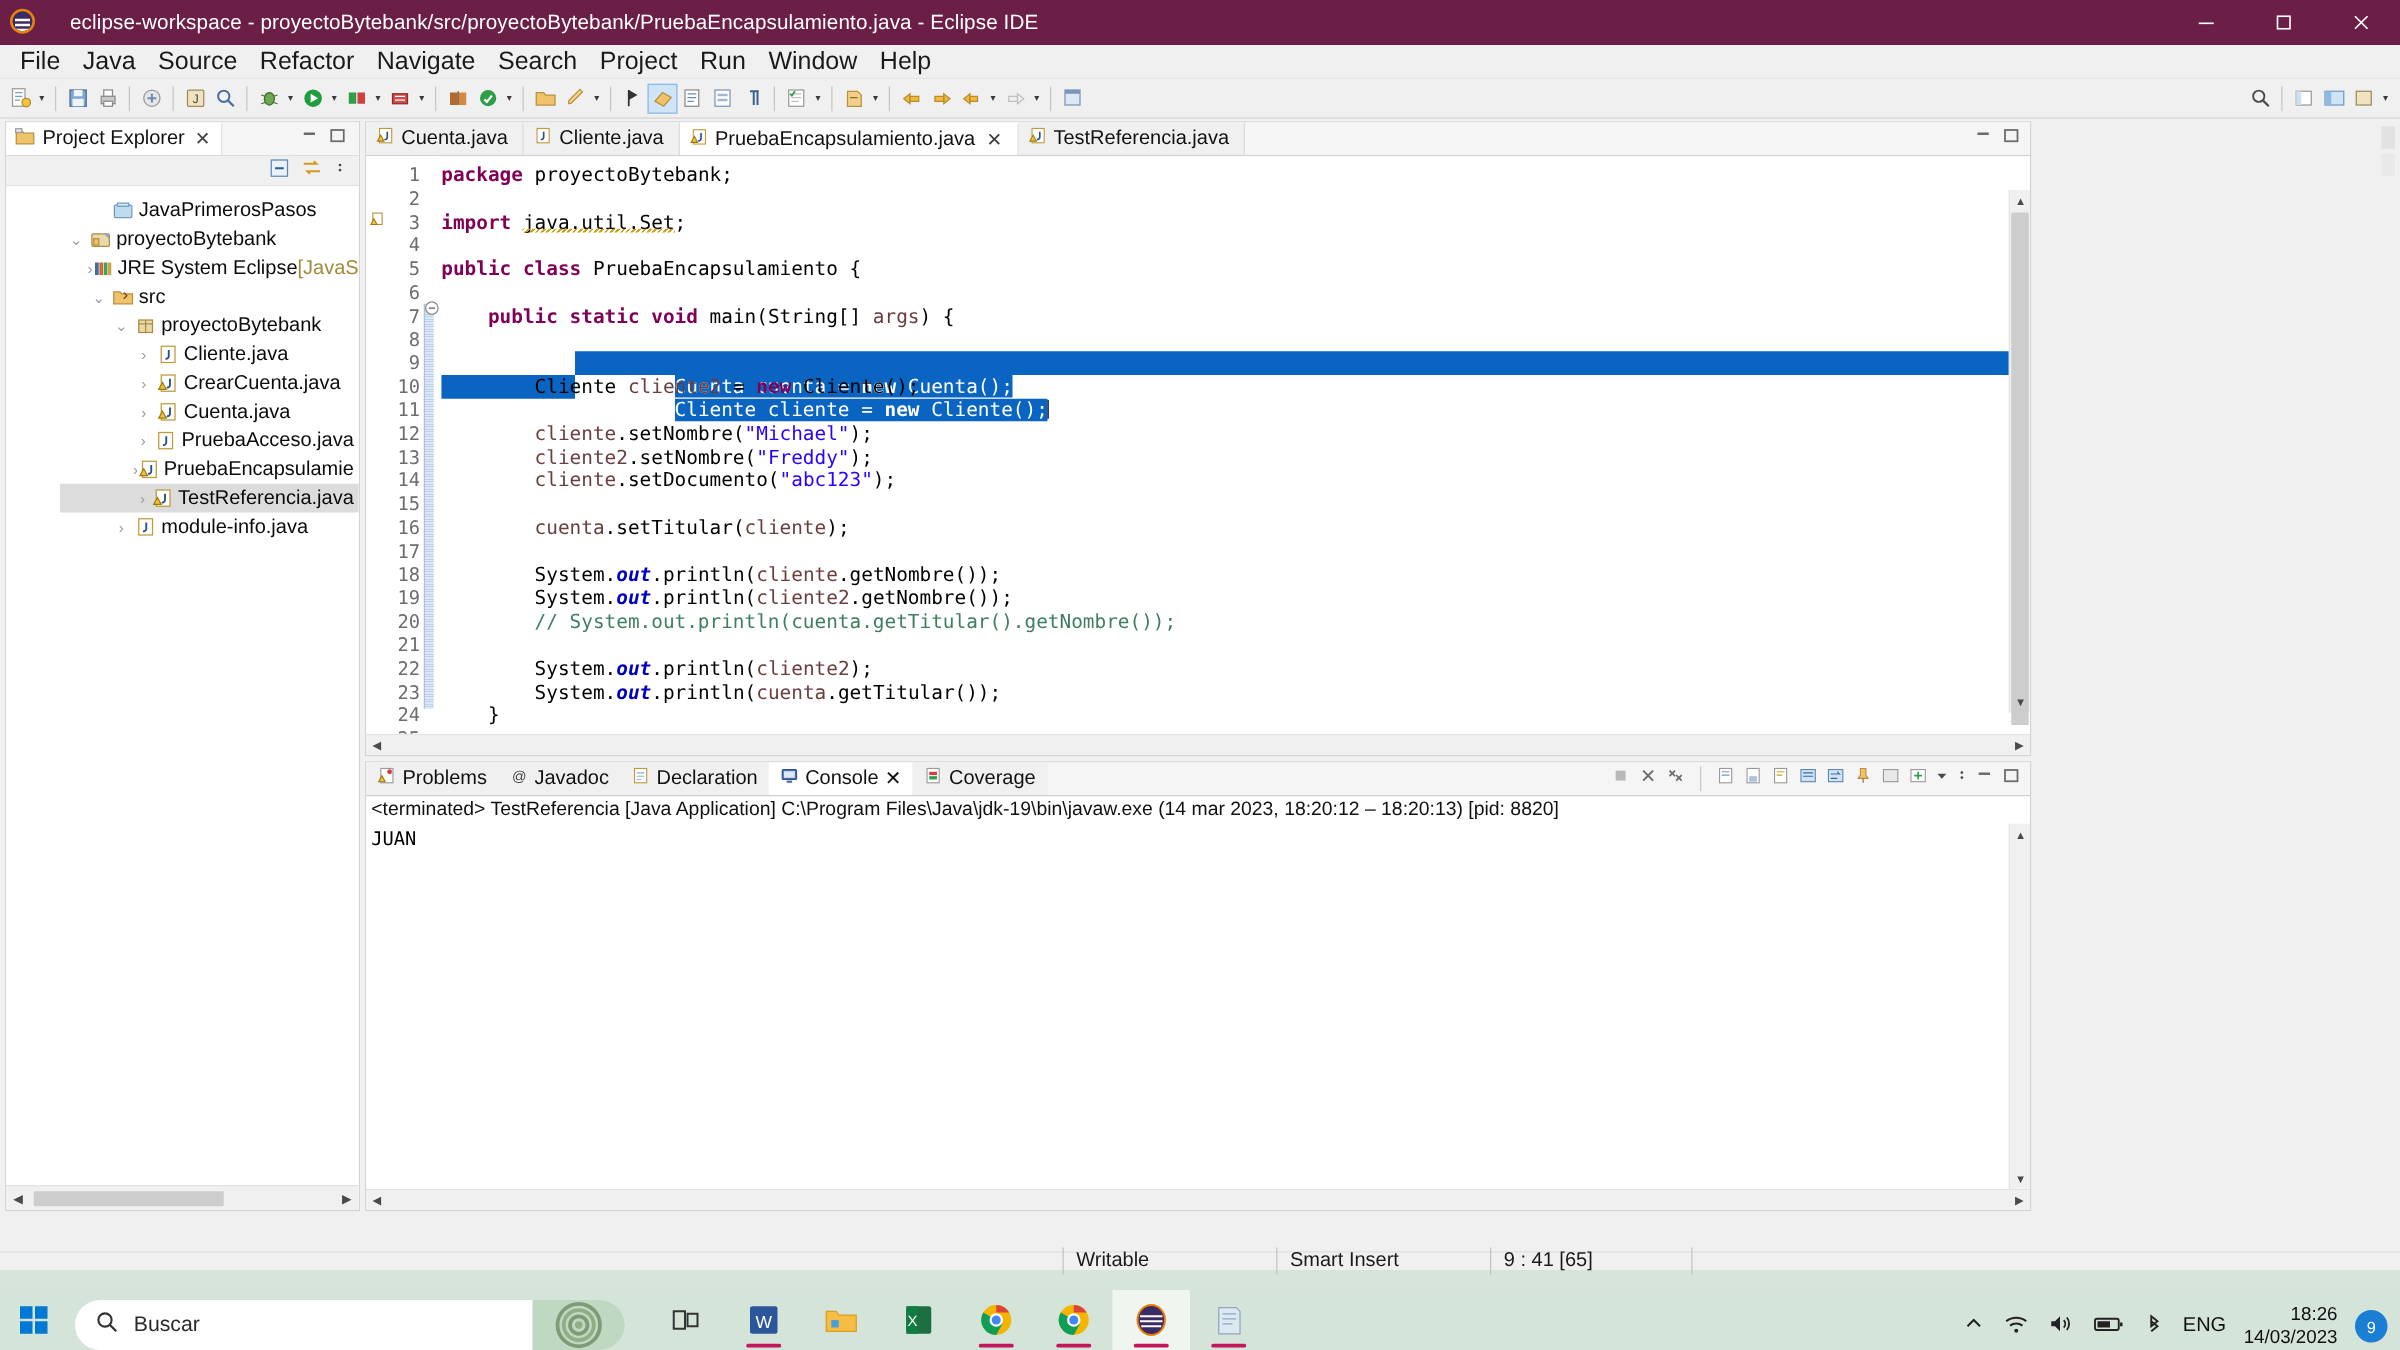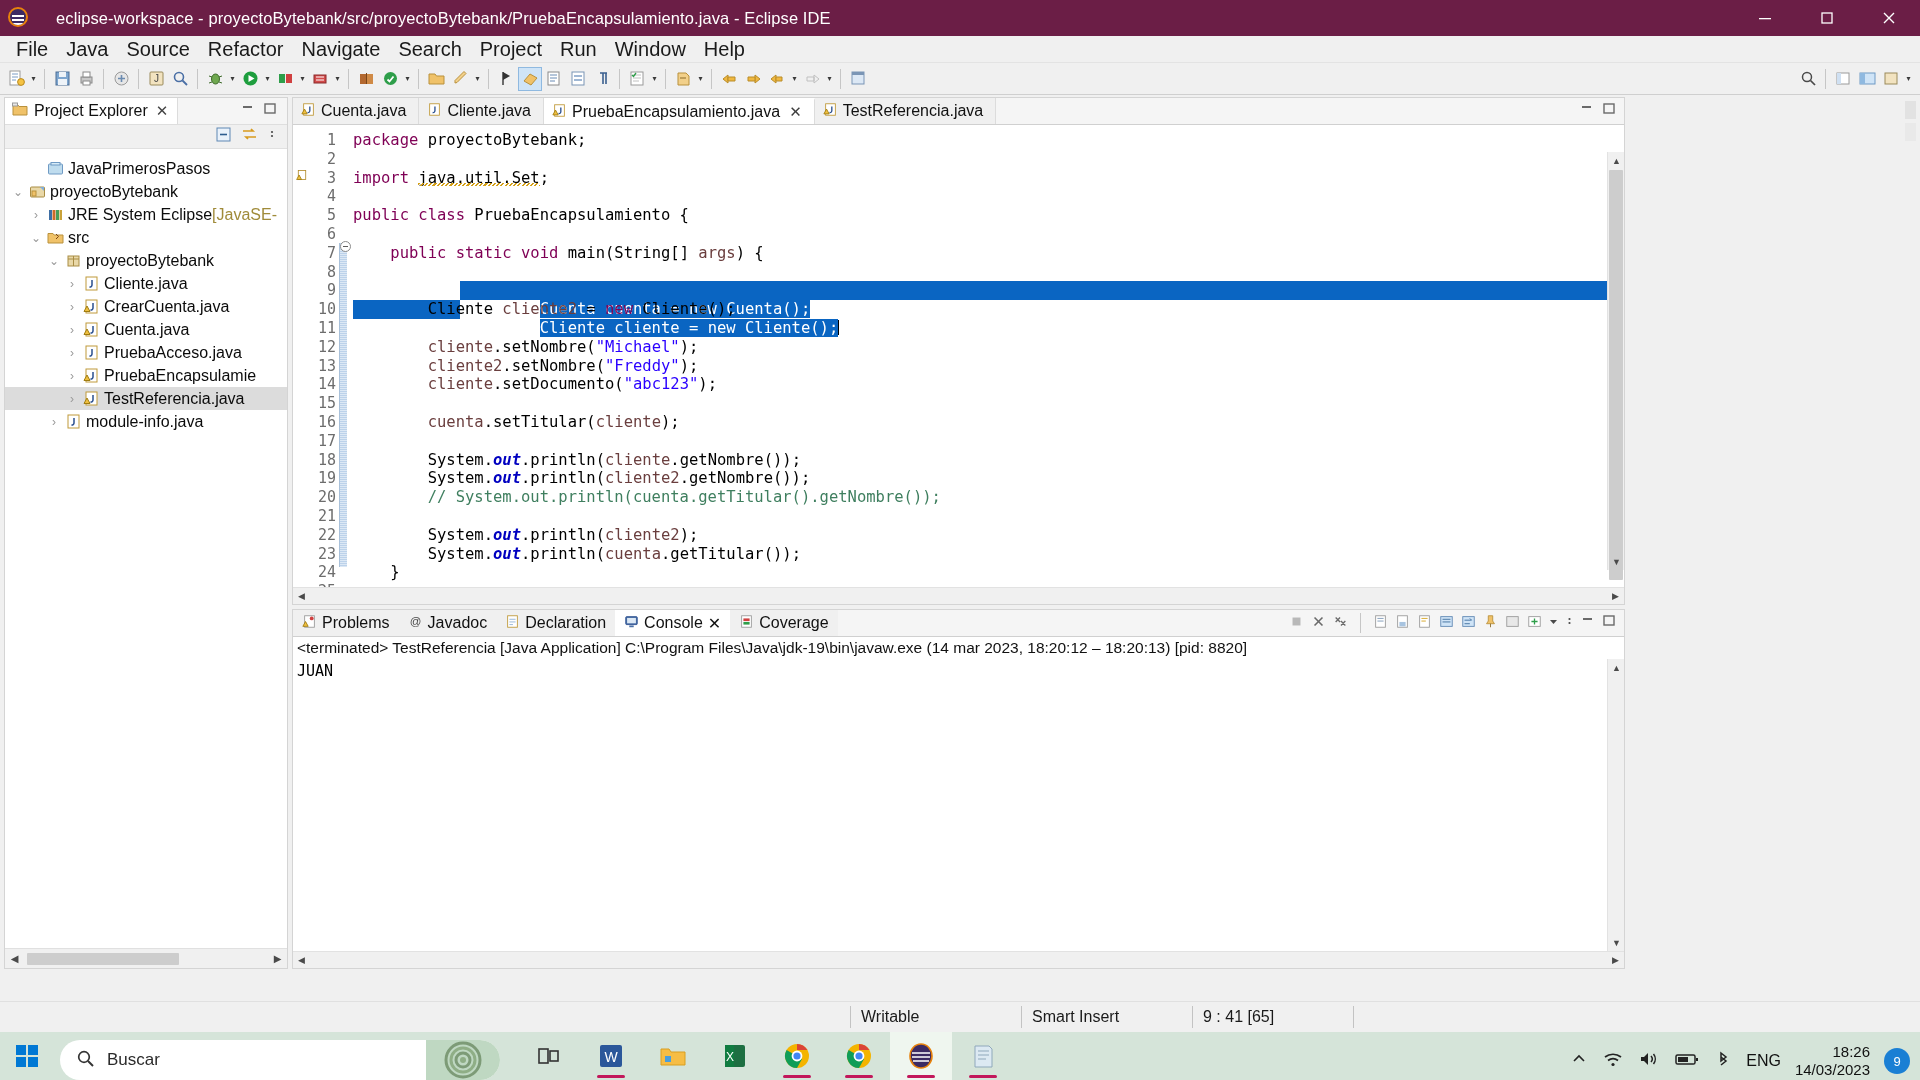--- a/index.html
+++ b/index.html
@@ -91,21 +91,21 @@
     display: flex; align-items: center; gap: 6px; padding: 0 9px 0 7px;
     background: #ffffff; border-right: 1px solid #dcdcdc;
     font-size: 16px; color: #111;
   }
   .ex-tab .tabclose { font-size: 15px; color: #444; margin-left: 2px; }
   .ex-toolrow {
     height: 24px; background: #f0f0f0; display: flex; align-items: center;
     justify-content: flex-end; gap: 9px; padding-right: 10px;
     border-bottom: 1px solid #e0e0e0;
   }
-  .ex-tree { flex: 1; background: #ffffff; padding-top: 8px; overflow: hidden; position: relative; }
+  .ex-tree { flex: 1; background: #ffffff; padding-top: 8px; overflow: hidden; position: relative; padding-left: 43px; }
   .tree-row {
     height: 23px; display: flex; align-items: center; font-size: 16px; color: #0b0b0b;
     white-space: nowrap; padding-right: 4px;
   }
   .tree-row.selected { background: #dcdcdc; }
   .tw { flex: 0 0 auto; }
   .chev {
     width: 18px; display: flex; align-items: center; justify-content: center;
     color: #9a9a9a; font-size: 12px;
   }
@@ -144,21 +144,21 @@
     font-family: "DejaVu Sans Mono", monospace; font-size: 15px; text-align: right;
     padding-right: 3px; padding-top: 6px;
   }
   .foldbar { width: 14px; background: #ffffff; position: relative; padding-top: 6px; }
   .codearea {
     flex: 1; position: relative; padding-top: 6px; overflow: hidden;
     font-family: "DejaVu Sans Mono", monospace; font-size: 15.5px;
   }
   .cline { height: 18.8px; line-height: 18.8px; white-space: pre; position: relative; }
   .lno { height: 18.8px; line-height: 18.8px; }
-  .kw { color: #7f0055; font-weight: normal; }
+  .kw { color: #7f0055; font-weight: bold; }
   .str { color: #2a00ff; }
   .cmt { color: #3f7f5f; }
   .fld { color: #6a3e3e; }
   .stc { color: #0000c0; font-style: italic; font-weight: bold; }
   .sel-full {
     position: absolute; left: 0; right: 0; height: 18.8px; background: #0a65c2;
   }
   .sel-text { background: #0a65c2; color: #ffffff; }
   .sel-text .kw, .sel-text .fld, .sel-text .str { color: #ffffff; }
   .squiggle {
@@ -232,21 +232,21 @@
     position: absolute; right: 0; top: 49px; bottom: 17px; width: 17px;
     background: #f0f0f0; border-left: 1px solid #e2e2e2;
   }
   .cs-hscroll {
     height: 17px; background: #f0f0f0; border-top: 1px solid #e2e2e2;
     display: flex; align-items: center; justify-content: space-between;
   }
 
   
   .statusbar {
-    position: absolute; left: 0; top: 1001px; width: 1920px; height: 31px;
+    position: absolute; left: 0; top: 1001px; width: 1920px; height: 15px;
     background: #f0f0f0; display: flex; align-items: center; border-top: 1px solid #e0e0e0;
   }
   .sb-cell {
     font-size: 16px; color: #1a1a1a; padding: 0 10px; height: 22px;
     display: flex; align-items: center; white-space: nowrap;
   }
   .sb-div { width: 1px; height: 22px; background: #c3c3c3; }
 
   
   .taskbar {

